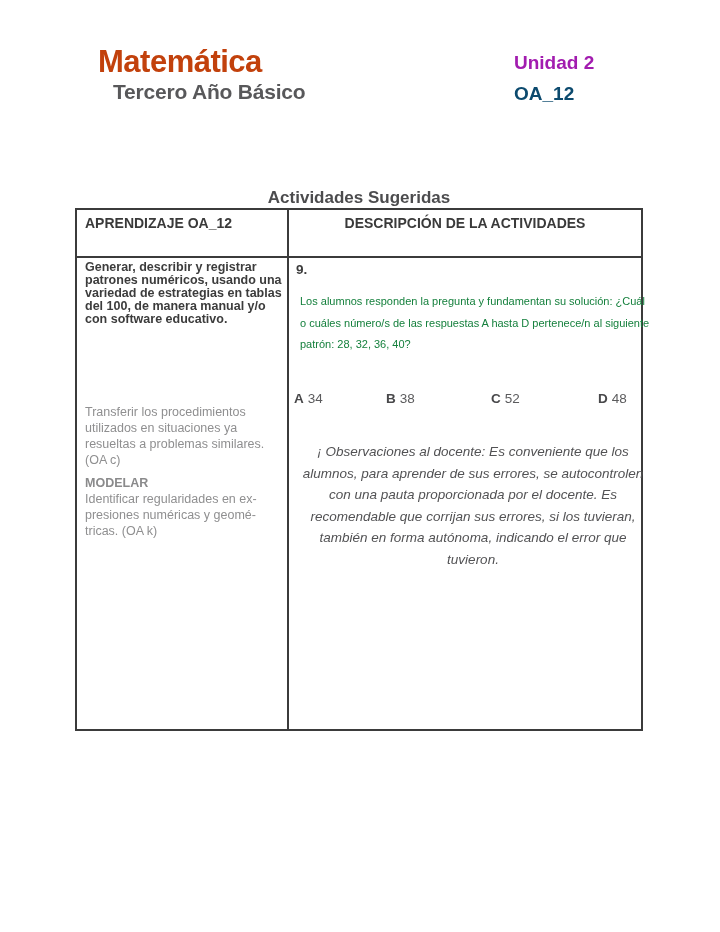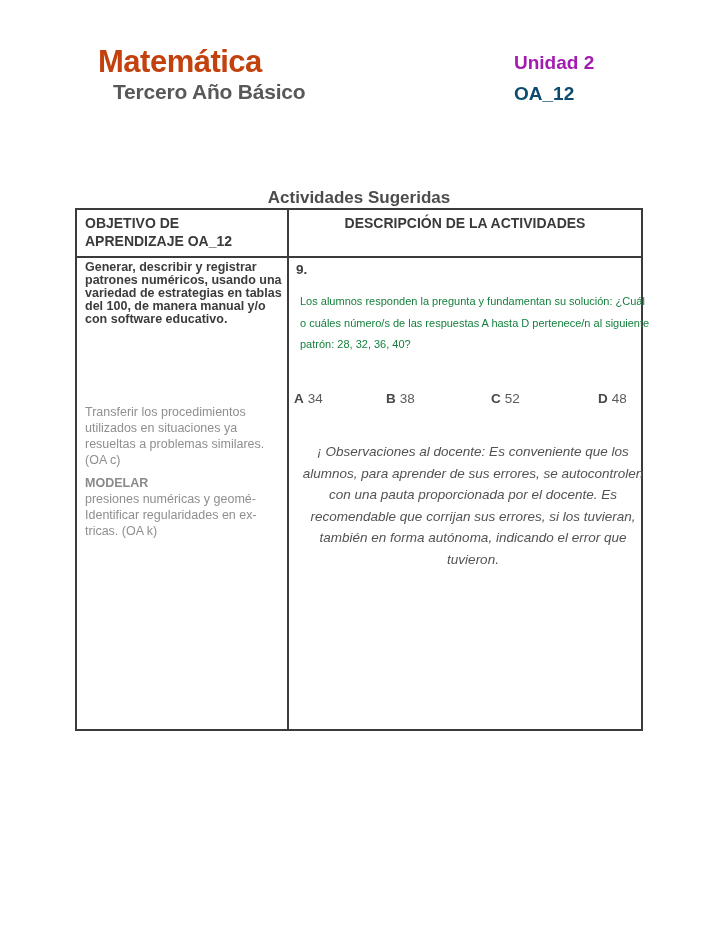--- a/index.html
+++ b/index.html
@@ -59,36 +59,35 @@
 <div class="unit">Unidad 2</div>
 <div class="oa-code">OA_12</div>
 
 <div class="section-title">Actividades Sugeridas</div>
 
 <div class="doc-table">
   <div class="v-divider"></div>
   <div class="h-divider"></div>
 
   <div class="cell-header-obj">
-    <div>OBJETIVO DE</div>
     <div>APRENDIZAJE OA_12</div>
   </div>
   <div class="cell-header-desc">DESCRIPCIÓN DE LA ACTIVIDADES</div>
 
   <div class="cell-obj">
     <div class="objective">Generar, describir y registrar patrones numéricos, usando una variedad de estrategias en tablas del 100, de manera manual y/o con software educativo.</div>
 
     <div class="skills">
       <div class="skill-line">Transferir los procedimientos</div>
       <div class="skill-line">utilizados en situaciones ya</div>
       <div class="skill-line">resueltas a problemas similares.</div>
       <div class="skill-line">(OA c)</div>
       <div class="skill-heading skill-gap">MODELAR</div>
+      <div class="skill-line">Identificar regularidades en ex-</div>
       <div class="skill-line">presiones numéricas y geomé-</div>
-      <div class="skill-line">Identificar regularidades en ex-</div>
       <div class="skill-line">tricas. (OA k)</div>
     </div>
   </div>
 
   <div class="cell-desc">
     <div class="act-number">9.</div>
     <div class="act-prompt">Los alumnos responden la pregunta y fundamentan su solución: ¿Cuál o cuáles número/s de las respuestas A hasta D pertenece/n al siguiente patrón: 28, 32, 36, 40?</div>
 
     <div class="options-row">
       <span class="option opt-0">

